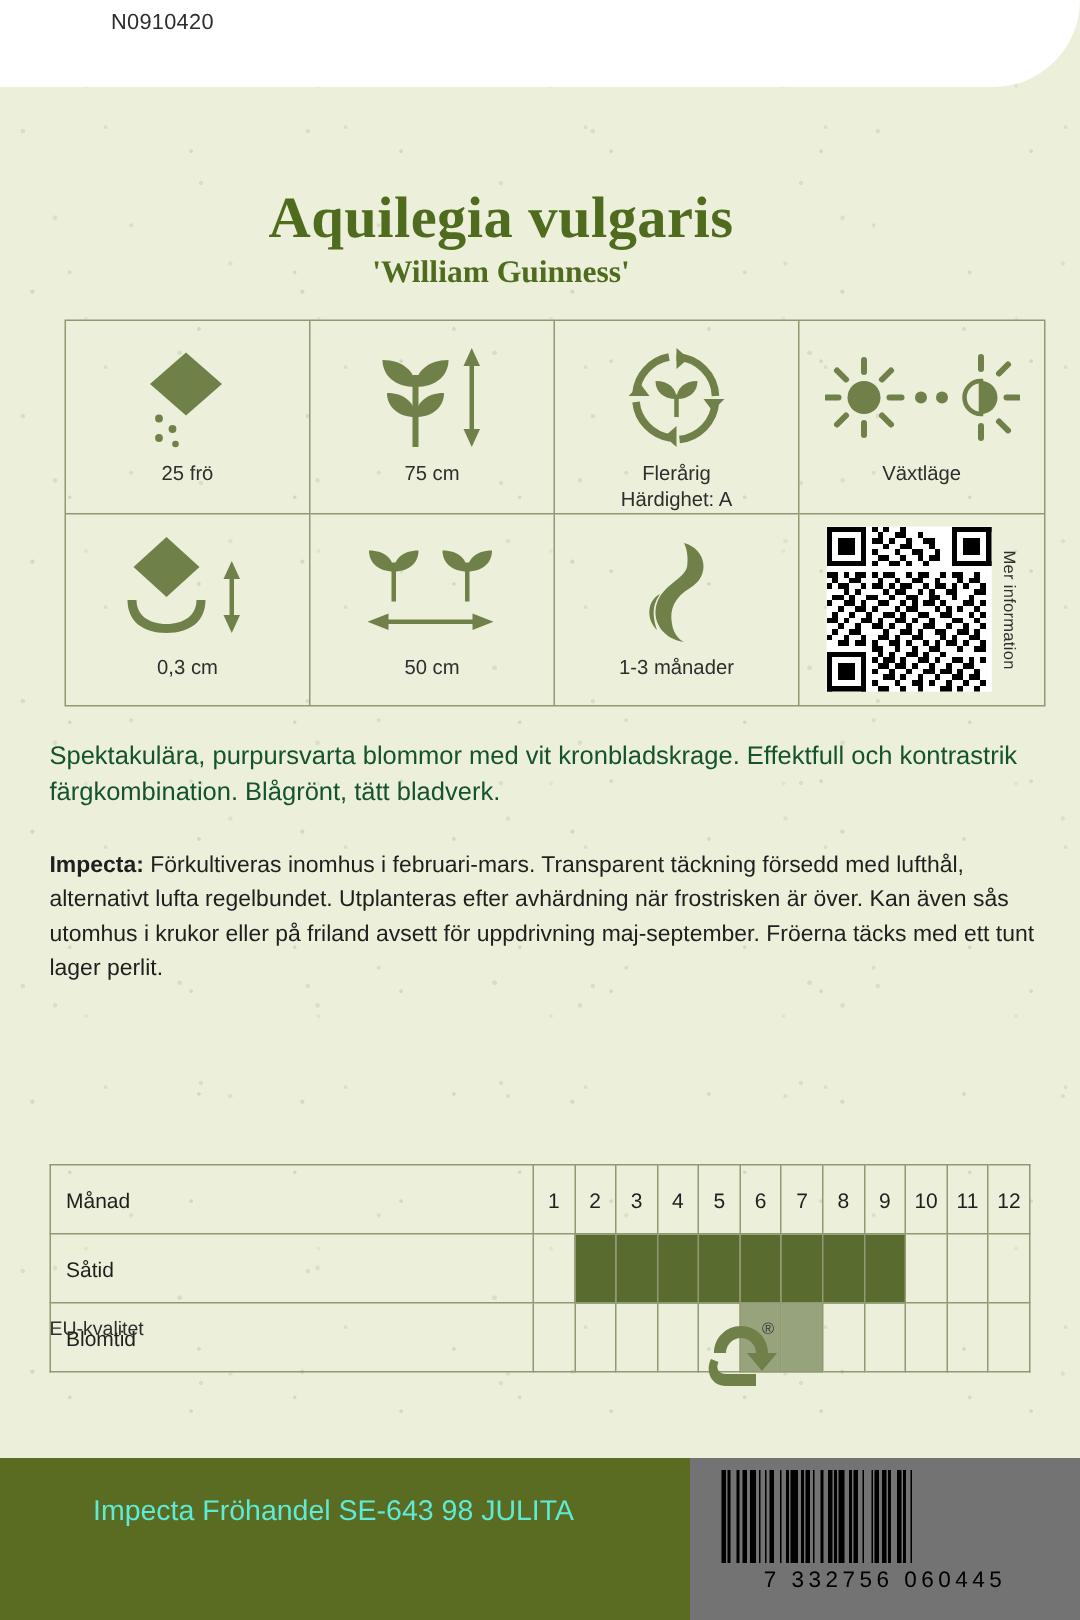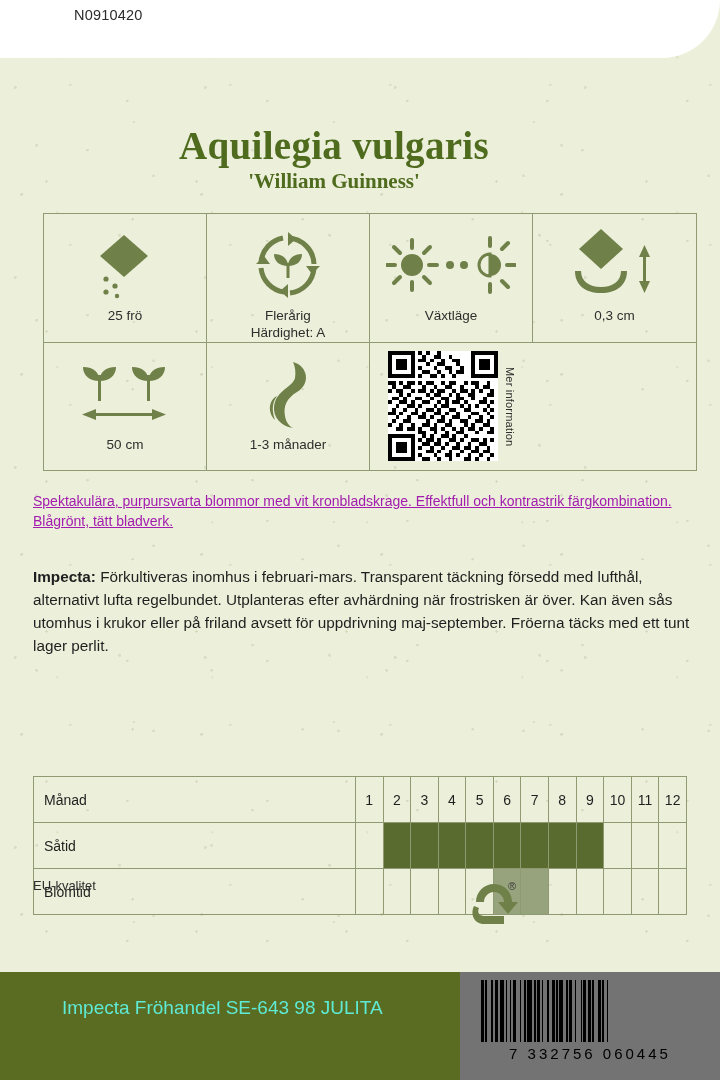--- a/index.html
+++ b/index.html
@@ -137,24 +137,23 @@
     writing-mode: vertical-rl;
     font-size: 11px;
     color: #2e2e2e;
     letter-spacing: 0.2px;
   }
 
   
   .desc {
     position: absolute;
     top: 492px; left: 33px; width: 654px;
-    font-size: 14px;
-    color: #a21caf;
+    font-size: 17px;
+    color: #14532d;
     line-height: 1.42;
-    text-decoration: underline;
   }
   .culture {
     position: absolute;
     top: 566px; left: 33px; width: 660px;
     font-size: 15.3px;
     color: #1f1f1f;
     line-height: 1.5;
   }
   .culture b { font-weight: bold; }
 
@@ -276,20 +275,39 @@
             <circle cx="20" cy="50" r="2.6"></circle>
             <circle cx="29" cy="57" r="2.6"></circle>
             <circle cx="20" cy="63" r="2.6"></circle>
             <circle cx="31" cy="67" r="2.2"></circle>
           </g>
         </svg>
       </div>
       <div class="icon-label">25 frö</div>
     </div>
 
+    <div class="icon-cell">
+      <div class="icon-art">
+        <svg width="86" height="74" viewBox="0 0 86 74">
+          <g fill="#6f8049">
+            <path d="M30 70 L30 22 L34 22 L34 70 Z"></path>
+            <path d="M32 30 C18 30 10 22 10 12 C24 12 32 20 32 30 Z"></path>
+            <path d="M32 30 C46 30 54 22 54 12 C40 12 32 20 32 30 Z"></path>
+            <path d="M32 50 C20 50 13 43 13 34 C25 34 32 41 32 50 Z"></path>
+            <path d="M32 50 C44 50 51 43 51 34 C39 34 32 41 32 50 Z"></path>
+          </g>
+          <g fill="#6f8049">
+            <rect x="68" y="12" width="3" height="50"></rect>
+            <path d="M69.5 4 L75 16 L64 16 Z"></path>
+            <path d="M69.5 70 L75 58 L64 58 Z"></path>
+          </g>
+        </svg>
+      </div>
+      <div class="icon-label">75 cm</div>
+    </div>
 
     <div class="icon-cell">
       <div class="icon-art">
         <svg width="80" height="70" viewBox="0 0 80 70">
           <g fill="none" stroke="#6f8049" stroke-width="5">
             <path d="M40 8 A27 27 0 0 1 66 34"></path>
             <path d="M66 38 A27 27 0 0 1 42 63"></path>
             <path d="M36 62 A27 27 0 0 1 13 38"></path>
             <path d="M13 32 A27 27 0 0 1 35 8"></path>
           </g>

